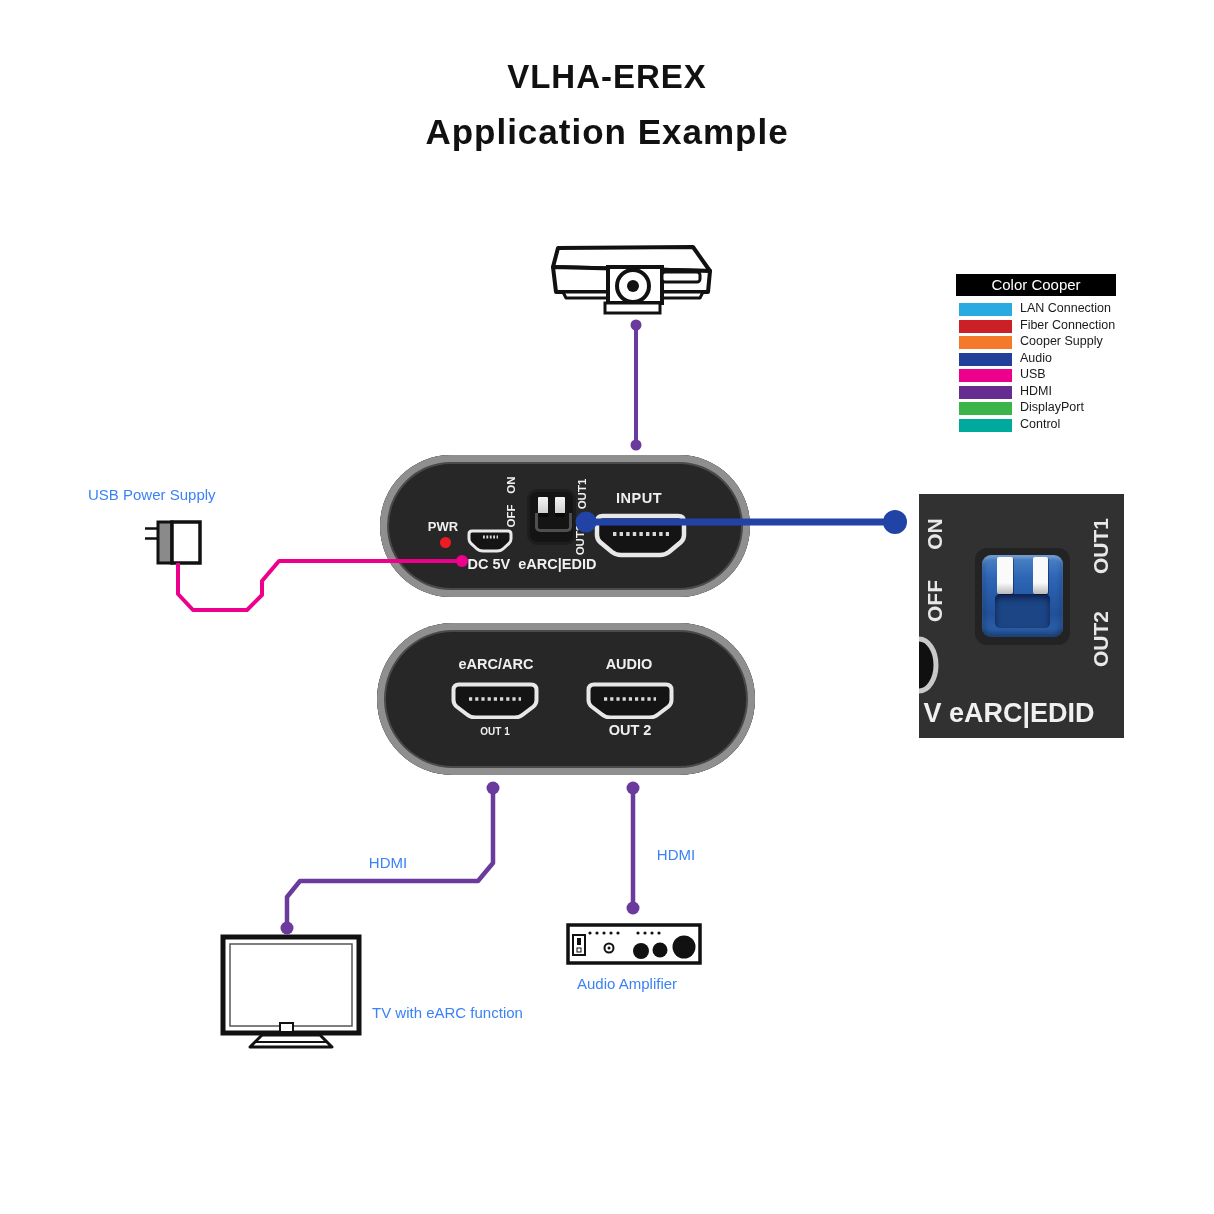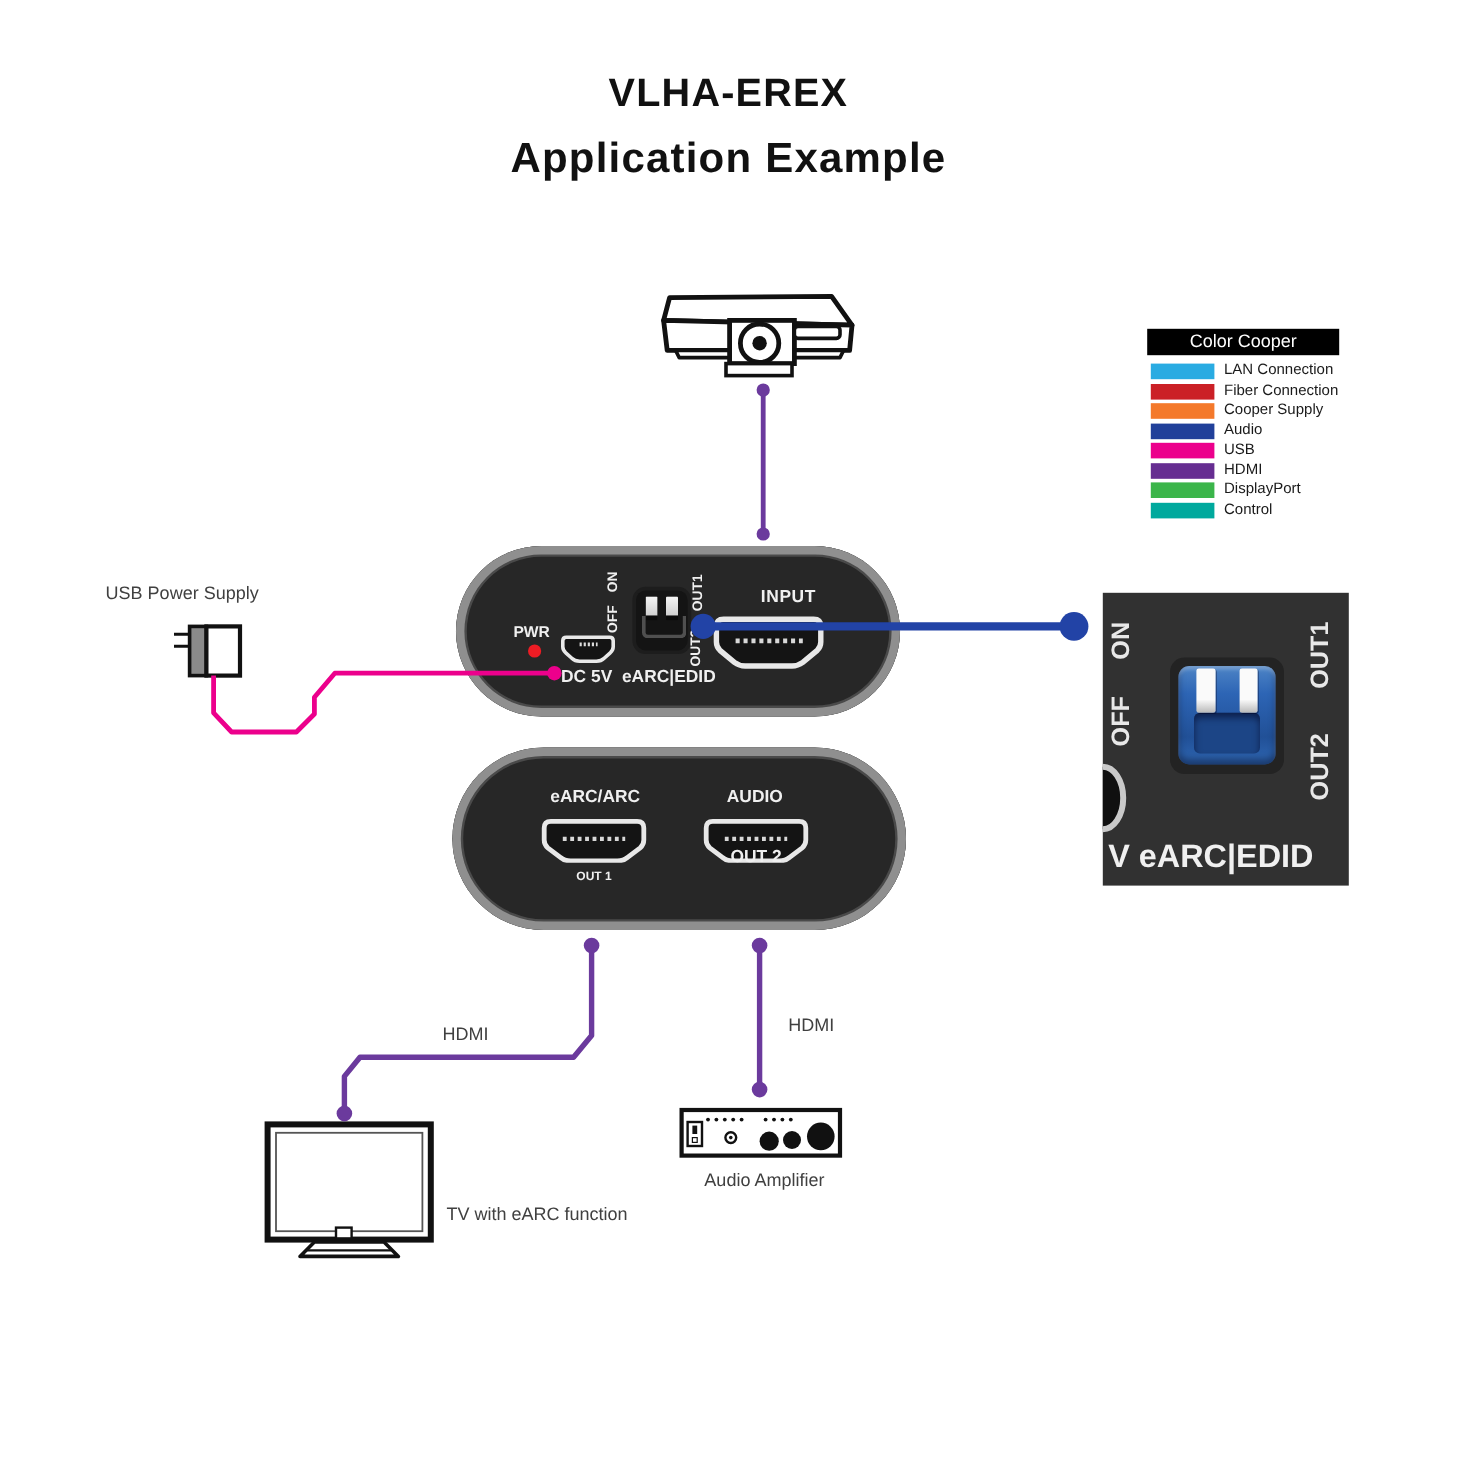--- a/index.html
+++ b/index.html
@@ -5,21 +5,21 @@
   html,body{margin:0;padding:0}
   body{
     width:1214px;height:1214px;position:relative;background:#ffffff;
     font-family:"Liberation Sans","DejaVu Sans",sans-serif;overflow:hidden;color:#1a1a1a;
   }
   .abs{position:absolute}
   .clabel{position:absolute;transform:translate(-50%,-50%);white-space:pre;text-align:center;line-height:1.1}
   .vlabel{position:absolute;transform:translate(-50%,-50%) rotate(-90deg);white-space:nowrap;line-height:1}
   .title1{left:0;top:58px;width:1214px;text-align:center;font-size:33px;font-weight:800;letter-spacing:1px;color:#111}
   .title2{left:0;top:112px;width:1214px;text-align:center;font-size:35px;font-weight:800;letter-spacing:1px;color:#111}
-  .plainlabel{font-size:15px;color:#404040;white-space:nowrap}
+  .plainlabel{font-size:15px;color:#3b82f6;white-space:nowrap}
   
   .legend{left:956px;top:274px;width:168px;height:165px}
   .lg-title{position:absolute;left:0;top:0;width:160px;height:22px;background:#000;color:#fff;
     font-size:15px;text-align:center;line-height:22px}
   .lg-sw{left:3px;width:53px;height:13px}
   .lg-lb{left:64px;font-size:12.5px;color:#1a1a1a;white-space:nowrap}
   
   .pill{position:absolute;background:#272727;border-radius:78px;
     box-shadow:inset 0 0 0 7px #8f8f8f, inset 0 0 0 9px #4a4a4a}
   .wtxt{color:#f0f0f0;font-weight:bold}
@@ -92,41 +92,41 @@
   </svg>
   <div class="vlabel wtxt" style="left:132px;top:30px;font-size:11.5px">ON</div>
   <div class="vlabel wtxt" style="left:132px;top:61px;font-size:11.5px">OFF</div>
   <div class="dip-socket" style="left:150px;top:37px;width:43px;height:50px">
     <div class="dip-toggle" style="left:8px;top:5px;width:10px;height:16px;border-bottom:4px solid #0a0a0a"></div>
     <div class="dip-toggle" style="left:25px;top:5px;width:10px;height:16px;border-bottom:4px solid #0a0a0a"></div>
     <div class="dip-u" style="left:5px;top:21px;width:31px;height:16px"></div>
   </div>
   <div class="vlabel wtxt" style="left:203px;top:39px;font-size:11.5px">OUT1</div>
   <div class="vlabel wtxt" style="left:201px;top:85px;font-size:11.5px">OUT2</div>
-  <div class="clabel wtxt" style="left:277px;top:44px;font-size:14.5px;letter-spacing:.5px">INPUT</div>
+  <div class="clabel wtxt" style="left:259px;top:44px;font-size:14.5px;letter-spacing:.5px">INPUT</div>
   <svg class="abs" style="left:213px;top:57px" width="95" height="46" viewBox="0 0 95 46">
     <path d="M10,4 H85 Q91,4 91,10 V23 Q91,27 88,30 L76,40 Q72,43 67,43 H28 Q23,43 19,40 L7,30 Q4,27 4,23 V10 Q4,4 10,4 Z" fill="#141414" stroke="#e8e8e8" stroke-width="4.5"></path>
     <line x1="20" y1="22" x2="76" y2="22" stroke="#d8d8d8" stroke-width="4" stroke-dasharray="3.4 3.2"></line>
   </svg>
   <div class="clabel wtxt" style="left:152px;top:110px;font-size:14.5px">DC 5V  eARC|EDID</div>
 </div>
 
 <div class="abs pill" style="left:377px;top:623px;width:378px;height:152px">
   <div class="clabel wtxt" style="left:119px;top:42px;font-size:14.5px">eARC/ARC</div>
   <div class="clabel wtxt" style="left:252px;top:42px;font-size:14.5px">AUDIO</div>
   <svg class="abs" style="left:73px;top:58px" width="90" height="38" viewBox="0 0 90 38">
     <path d="M9,3.5 H81 Q86.5,3.5 86.5,9 V19 Q86.5,23 83.5,25.5 L73,33.5 Q69.5,36.5 64.5,36.5 H25.5 Q20.5,36.5 17,33.5 L6.5,25.5 Q3.5,23 3.5,19 V9 Q3.5,3.5 9,3.5 Z" fill="#141414" stroke="#e8e8e8" stroke-width="4"></path>
     <line x1="19" y1="18" x2="71" y2="18" stroke="#d8d8d8" stroke-width="3.6" stroke-dasharray="3.2 3"></line>
   </svg>
   <svg class="abs" style="left:208px;top:58px" width="90" height="38" viewBox="0 0 90 38">
     <path d="M9,3.5 H81 Q86.5,3.5 86.5,9 V19 Q86.5,23 83.5,25.5 L73,33.5 Q69.5,36.5 64.5,36.5 H25.5 Q20.5,36.5 17,33.5 L6.5,25.5 Q3.5,23 3.5,19 V9 Q3.5,3.5 9,3.5 Z" fill="#141414" stroke="#e8e8e8" stroke-width="4"></path>
     <line x1="19" y1="18" x2="71" y2="18" stroke="#d8d8d8" stroke-width="3.6" stroke-dasharray="3.2 3"></line>
   </svg>
   <div class="clabel wtxt" style="left:118px;top:108px;font-size:10px">OUT 1</div>
-  <div class="clabel wtxt" style="left:253px;top:92px;font-size:14.5px">OUT 2</div>
+  <div class="clabel wtxt" style="left:253px;top:108px;font-size:14.5px">OUT 2</div>
 </div>
 
 <div class="abs zoom-panel">
   <div class="vlabel zp-vlabel" style="left:15px;top:40px">ON</div>
   <div class="vlabel zp-vlabel" style="left:15px;top:107px">OFF</div>
   <div class="vlabel zp-vlabel" style="left:181px;top:52px">OUT1</div>
   <div class="vlabel zp-vlabel" style="left:181px;top:145px">OUT2</div>
   <div class="zp-socket"></div>
   <div class="zp-switch">
     <div class="zp-recess"></div>
@@ -163,21 +163,21 @@
       <circle cx="81" cy="12" r="1.6"></circle>
       <circle cx="88" cy="12" r="1.6"></circle>
     <circle cx="95" cy="12" r="1.6"></circle>
   </g>
   <circle cx="45" cy="27" r="4.5" fill="none" stroke="#111" stroke-width="2"></circle>
   <circle cx="45" cy="27" r="1.5" fill="#111"></circle>
   <circle cx="77" cy="30" r="8" fill="#111"></circle>
   <circle cx="96" cy="29" r="7.5" fill="#111"></circle>
   <circle cx="120" cy="26" r="11.5" fill="#111"></circle>
 </svg>
-<div class="abs plainlabel" style="left:577px;top:975px;width:120px;text-align:center">Audio Amplifier</div>
+<div class="abs plainlabel" style="left:577px;top:975px;width:120px;">Audio Amplifier</div>
 
 <div class="abs plainlabel" style="left:358px;top:854px;width:60px;text-align:center">HDMI</div>
 <div class="abs plainlabel" style="left:646px;top:846px;width:60px;text-align:center">HDMI</div>
 
 <svg class="abs" style="left:0;top:0;z-index:6;pointer-events:none" width="1214" height="1214" viewBox="0 0 1214 1214">
   <g style="stroke:var(--hdmi-line);fill:var(--hdmi-line)">
     <line x1="636" y1="325" x2="636" y2="445" stroke-width="4"></line>
     <circle cx="636" cy="325" r="5.5" stroke="none"></circle>
     <circle cx="636" cy="445" r="5.5" stroke="none"></circle>
   </g>

